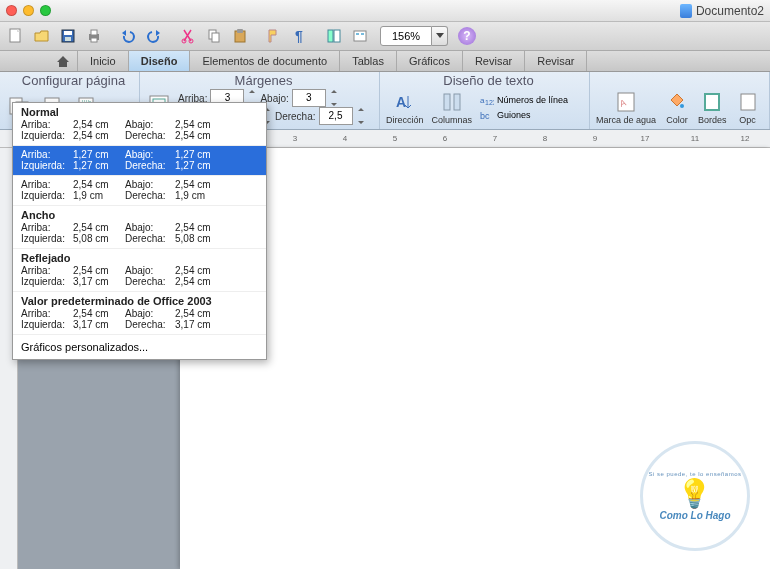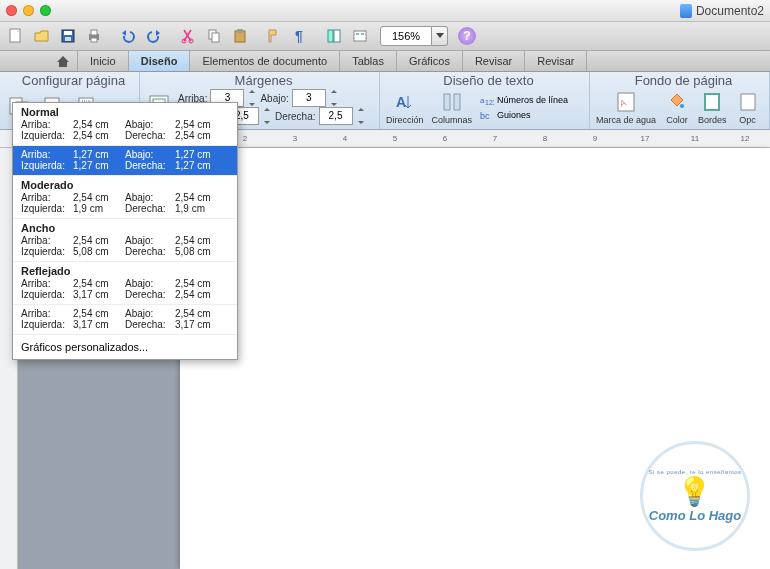--- a/index.html
+++ b/index.html
@@ -36,32 +36,32 @@
 .spinlbl { font-size: 10px; color: #333; }
 .mrow { display: flex; align-items: center; gap: 3px; }
 
 .rulerbar { height: 18px; background: #eef0f2; border-bottom: 1px solid #bbb; display: flex; align-items: center; font-size: 8px; color: #666; padding-left: 220px; letter-spacing: 0; }
 .rulerbar span { display: inline-block; width: 50px; text-align: center; }
 
 .workspace { position: absolute; top: 148px; left: 0; right: 0; bottom: 0; background: #9aa3ad; }
 .vrule { position: absolute; left: 0; top: 0; bottom: 0; width: 18px; background: #eef0f2; border-right: 1px solid #bbb; }
 .page { position: absolute; left: 180px; top: 0; width: 590px; bottom: 0; background: #fff; box-shadow: -2px 0 4px rgba(0,0,0,.2); }
 
-.dropdown { position: absolute; left: 12px; top: 102px; width: 226px; background: #fff; border: 1px solid #999; box-shadow: 2px 3px 8px rgba(0,0,0,.3); z-index: 50; }
+.dropdown { position: absolute; left: 12px; top: 102px; width: 255px; background: #fff; border: 1px solid #999; box-shadow: 2px 3px 8px rgba(0,0,0,.3); z-index: 50; }
 .ddrow { padding: 3px 8px 4px; border-bottom: 1px solid #eee; font-size: 10px; color: #222; }
 .ddrow:last-child { border-bottom: none; }
 .ddrow.sel { background: #2a6edb; color: #fff; }
 .ddtitle { font-weight: bold; font-size: 11px; margin-bottom: 1px; }
 .ddgrid { display: grid; grid-template-columns: 50px 50px 48px 50px; column-gap: 2px; }
 .ddcustom { padding: 6px 8px; font-size: 11px; }
 
 .watermark { position: absolute; right: 20px; bottom: 18px; width: 110px; height: 110px; border-radius: 50%; border: 3px solid #d4e3ef; display: flex; flex-direction: column; align-items: center; justify-content: center; background: #fff; opacity: .92; }
 .watermark .arc { font-size: 6px; color: #5a8ab8; letter-spacing: .5px; }
 .watermark .bulb { font-size: 28px; color: #f4c430; }
-.watermark .wmtext { font-size: 13px; color: #3a7fb8; font-style: italic; font-weight: bold; }
+.watermark .wmtext { font-size: 10px; color: #3a7fb8; font-style: italic; font-weight: bold; }
 </style>
 </head>
 <body>
 
 <div class="titlebar">
   <div class="traffic">
     <div class="tl r"></div>
     <div class="tl y"></div>
     <div class="tl g"></div>
   </div>
@@ -281,21 +281,20 @@
         <div class="mrow">
             <svg width="14" height="12">
               <text x="0" y="10" font-size="9" fill="#3a6db8">bc</text>
             </svg>
             <span>Guiones</span>
           </div>
       </div>
     </div>
   </div>
   <div class="rgroup" style="flex:1">
-    <div class="rglabel">Fondo de página</div>
     <div class="rbody">
       <div class="rbtn">
           <div class="ricon">
             <svg width="20" height="22">
               <rect x="2" y="2" width="16" height="18" fill="#fff" stroke="#888"></rect>
               <text x="4" y="14" font-size="9" fill="#d88" transform="rotate(-20 10 12)">A</text>
             </svg>
           </div>
           <span>Marca de agua</span>
         </div>
@@ -368,21 +367,20 @@
         <span>1,27 cm</span>
         <span>Abajo:</span>
         <span>1,27 cm</span>
         <span>Izquierda:</span>
         <span>1,27 cm</span>
         <span>Derecha:</span>
         <span>1,27 cm</span>
       </div>
     </div>
     <div class="ddrow">
-      <div class="ddtitle">Moderado</div>
       <div class="ddgrid">
         <span>Arriba:</span>
         <span>2,54 cm</span>
         <span>Abajo:</span>
         <span>2,54 cm</span>
         <span>Izquierda:</span>
         <span>1,9 cm</span>
         <span>Derecha:</span>
         <span>1,9 cm</span>
       </div>
@@ -407,20 +405,21 @@
         <span>2,54 cm</span>
         <span>Abajo:</span>
         <span>2,54 cm</span>
         <span>Izquierda:</span>
         <span>3,17 cm</span>
         <span>Derecha:</span>
         <span>2,54 cm</span>
       </div>
     </div>
     <div class="ddrow">
+      <div class="ddtitle">Valor predeterminado de Office 2003</div>
       <div class="ddgrid">
         <span>Arriba:</span>
         <span>2,54 cm</span>
         <span>Abajo:</span>
         <span>2,54 cm</span>
         <span>Izquierda:</span>
         <span>3,17 cm</span>
         <span>Derecha:</span>
         <span>3,17 cm</span>
       </div>

